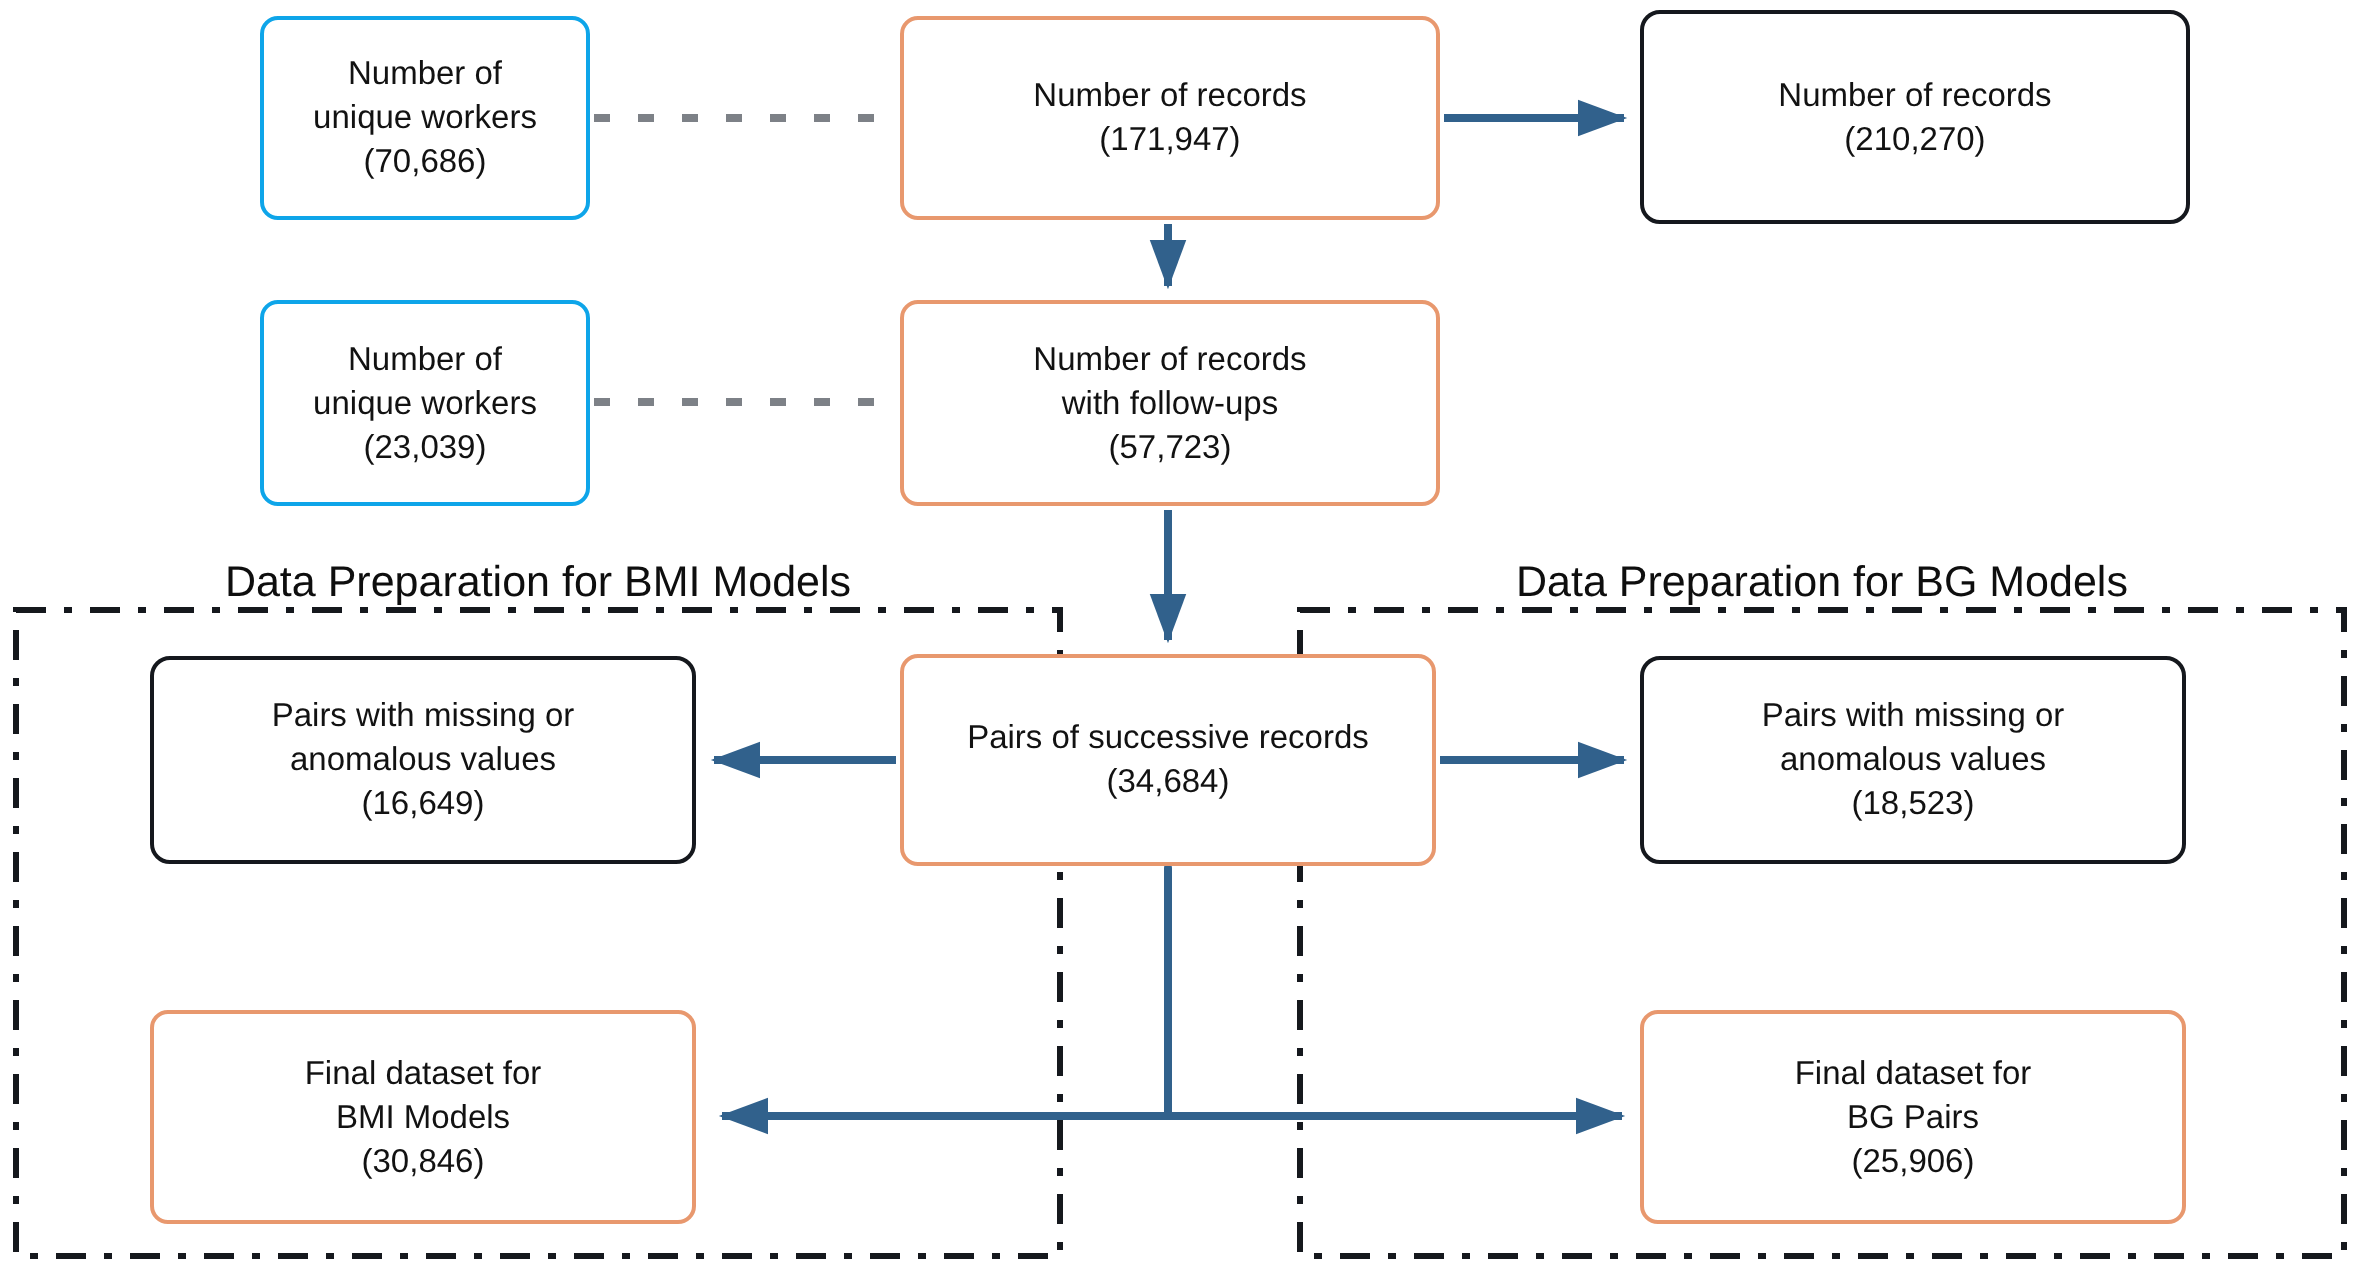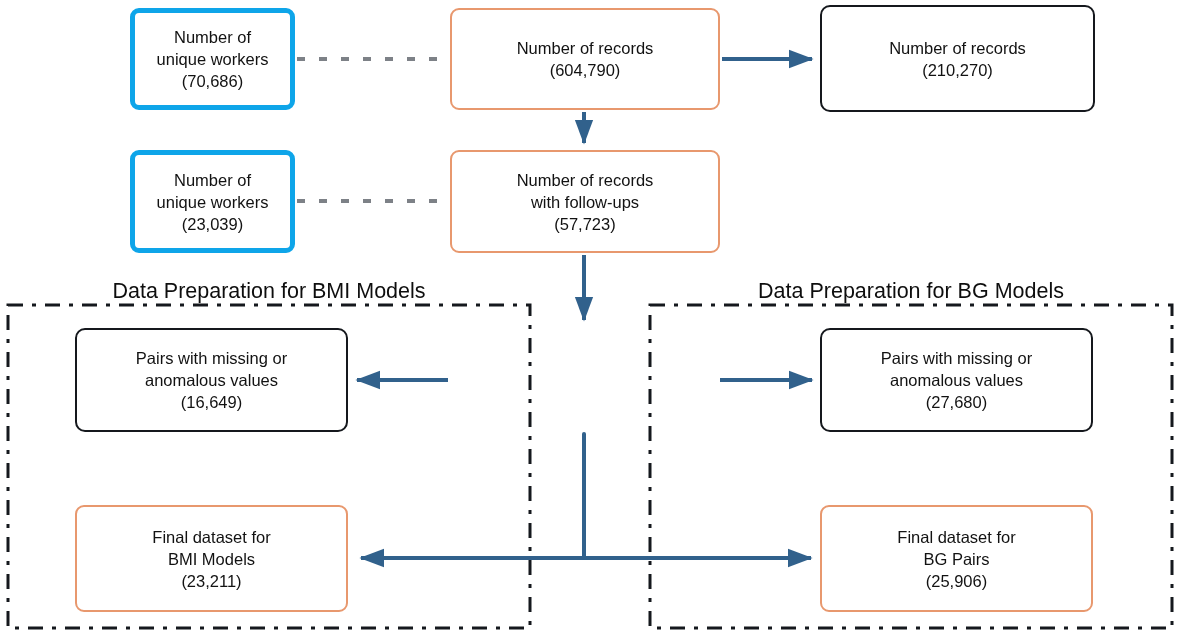--- a/index.html
+++ b/index.html
@@ -28,21 +28,21 @@
     display: flex;
     flex-direction: column;
     align-items: center;
     justify-content: center;
     text-align: center;
     color: #121212;
     font-size: 16.5px;
     line-height: 22px;
     box-sizing: border-box;
   }
-  .box.gray   { border: 5px solid #0ea5e9; }
+  .box.gray   { border: 2px solid #0ea5e9; }
   .box.orange { border: 2px solid #e8986e; }
   .box.dark   { border: 2.5px solid #15181d; border-radius: 10px; }
   .section-label {
     position: absolute;
     z-index: 2;
     text-align: center;
     color: #0e0e0e;
     font-size: 21.5px;
     line-height: 24px;
     font-weight: 400;
@@ -80,21 +80,21 @@
   <div class="section-label" style="left:650px; top:279px; width:522px;">Data Preparation for BG Models</div>
 
   <div class="box gray" style="left:130px; top:8px; width:165px; height:102px;">
     <div>Number of</div>
     <div>unique workers</div>
     <div>(70,686)</div>
   </div>
 
   <div class="box orange" style="left:450px; top:8px; width:270px; height:102px;">
     <div>Number of records</div>
-    <div>(604,790)</div>
+    <div>(171,947)</div>
   </div>
 
   <div class="box dark" style="left:820px; top:5px; width:275px; height:107px;">
     <div>Number of records</div>
     <div>(210,270)</div>
   </div>
 
   <div class="box gray" style="left:130px; top:150px; width:165px; height:103px;">
     <div>Number of</div>
     <div>unique workers</div>
@@ -106,31 +106,35 @@
     <div>with follow-ups</div>
     <div>(57,723)</div>
   </div>
 
   <div class="box dark" style="left:75px; top:328px; width:273px; height:104px;">
     <div>Pairs with missing or</div>
     <div>anomalous values</div>
     <div>(16,649)</div>
   </div>
 
+  <div class="box orange" style="left:450px; top:327px; width:268px; height:106px;">
+    <div>Pairs of successive records</div>
+    <div>(34,684)</div>
+  </div>
 
   <div class="box dark" style="left:820px; top:328px; width:273px; height:104px;">
     <div>Pairs with missing or</div>
     <div>anomalous values</div>
-    <div>(27,680)</div>
+    <div>(18,523)</div>
   </div>
 
   <div class="box orange" style="left:75px; top:505px; width:273px; height:107px;">
     <div>Final dataset for</div>
     <div>BMI Models</div>
-    <div>(23,211)</div>
+    <div>(30,846)</div>
   </div>
 
   <div class="box orange" style="left:820px; top:505px; width:273px; height:107px;">
     <div>Final dataset for</div>
     <div>BG Pairs</div>
     <div>(25,906)</div>
   </div>
 
 </div>
 

